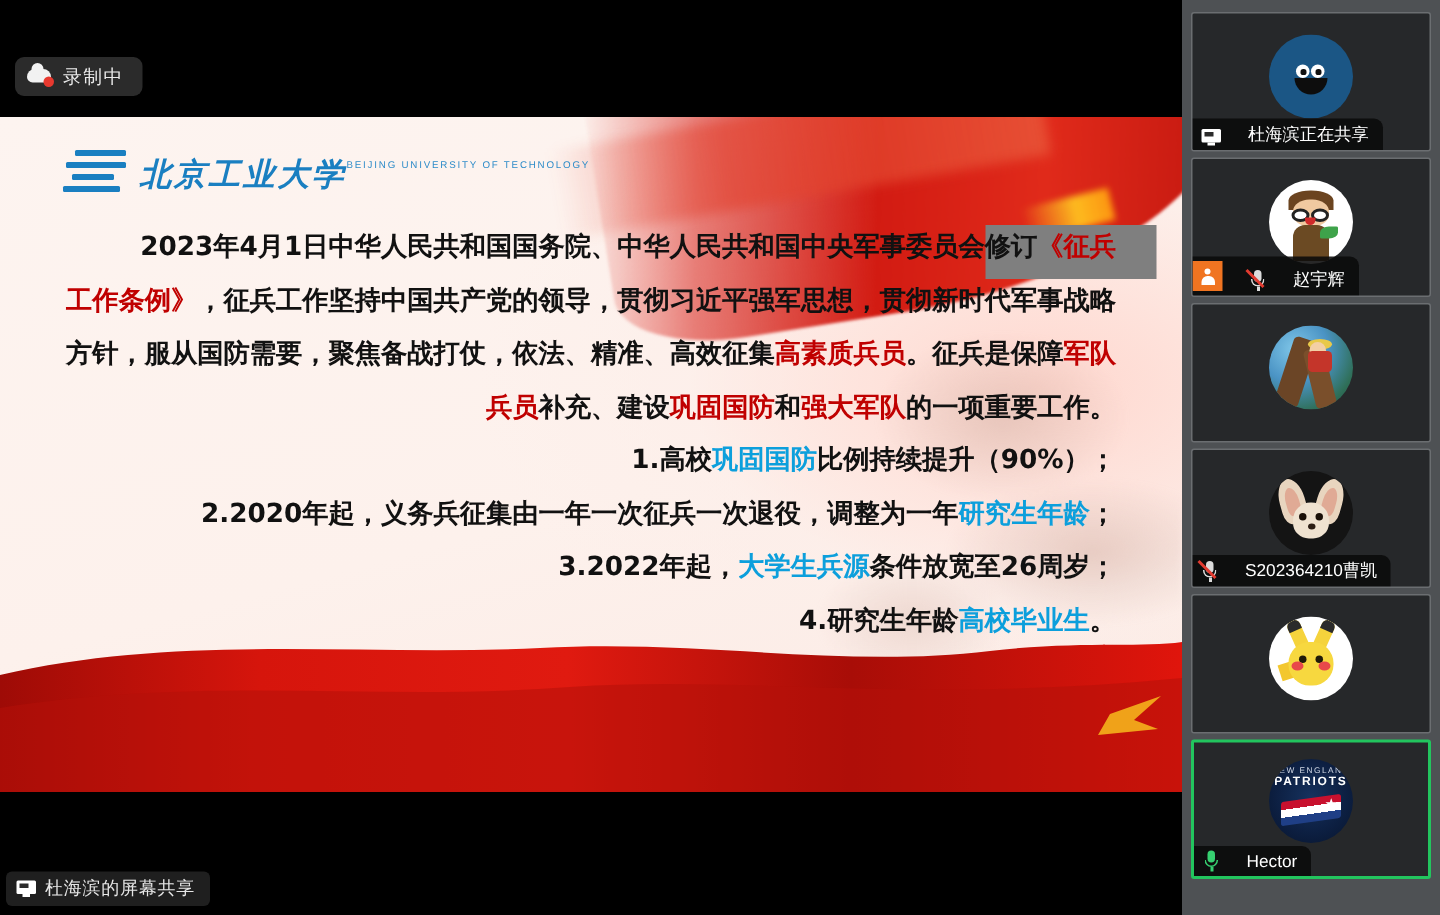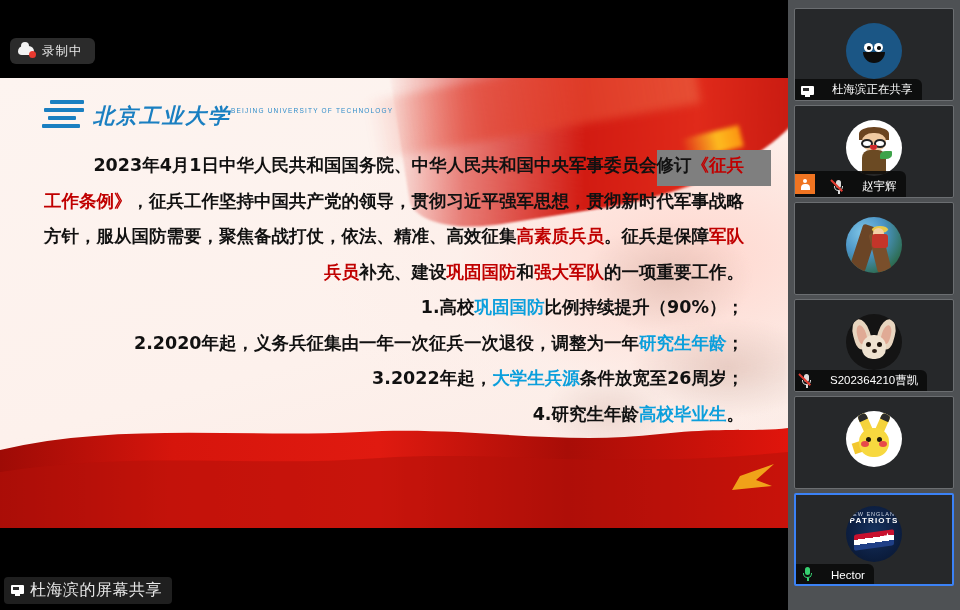--- a/index.html
+++ b/index.html
@@ -115,36 +115,36 @@
   #slide-body p { white-space:pre-wrap;text-align:right; }
   .hl-red { color:#C00000; }
   .hl-cyan { color:#0C9FDC; }
 
   
   #share-label {
     position:absolute; left:4px; bottom:6px;
     display:flex; align-items:center; gap:6px;
     padding:3px 10px 3px 7px;
     background:#1f1f1f; border-radius:4px;
-    color:#e6e6e6; font-size:16px; letter-spacing:.5px;
+    color:#e6e6e6; font-size:12px; letter-spacing:.5px;
   }
 
   
   #sidebar {
     position:absolute; right:0; top:0; width:172px; height:610px;
     background:#4e5154;
     padding:8px 6px;
     display:flex; flex-direction:column; gap:4px;
   }
   .tile {
     position:relative; width:160px; height:93px;
     background:#26282a; border:1px solid #6b6e71; border-radius:2px;
     overflow:hidden; flex:0 0 auto;
   }
-  .tile.active { border:2px solid #3b82f6; }
+  .tile.active { border:2px solid #22c55e; }
   .avatar {
     position:absolute; left:50%; top:46%; transform:translate(-50%,-50%);
     width:56px; height:56px; border-radius:50%; overflow:hidden;
   }
   .tile.active .avatar { top:44%; }
   .nameplate {
     position:absolute; left:0; bottom:0;
     display:flex; align-items:flex-end; gap:18px;
     max-width:100%;
     padding:3px 9px 3px 6px;

